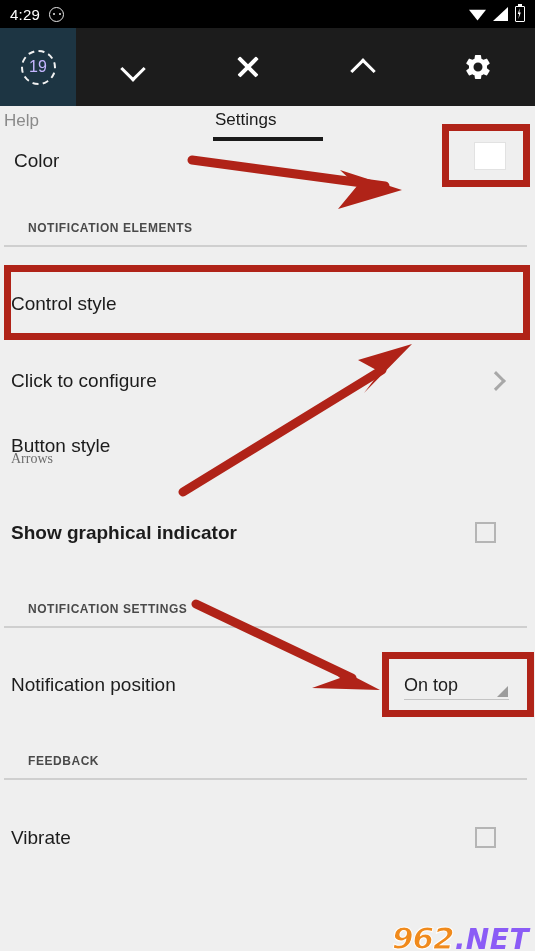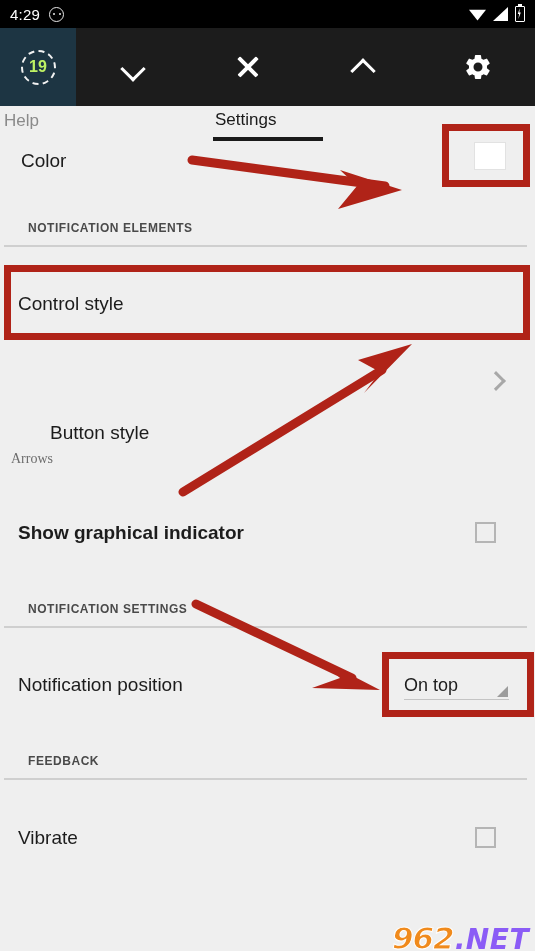--- a/index.html
+++ b/index.html
@@ -75,21 +75,21 @@
   }
   .toolbar-badge-cell {
     width: 76px; height: 78px;
     background: #1d3543;
     display: flex; align-items: center; justify-content: center;
   }
   .badge-circle {
     width: 35px; height: 35px; border-radius: 50%;
     border: 2px dashed #f2f2f2;
     display: flex; align-items: center; justify-content: center;
-    color: #bef264; font-size: 16px; font-weight: 700;
+    color: #c4b5fd; font-size: 16px; font-weight: 400;
   }
   .toolbar-actions {
     flex: 1; height: 78px;
     display: flex; align-items: center;
   }
   .tb-btn {
     flex: 1; height: 78px;
     display: flex; align-items: center; justify-content: center;
   }
   .chev {
@@ -127,21 +127,21 @@
     color: #1a1a1a; font-size: 17px;
   }
   .tab-underline {
     position: absolute; left: 213px; top: 31px;
     width: 110px; height: 3.5px; background: #1a1a1a;
   }
 
   
   .row {
     position: absolute; left: 0; width: 483px;
-    display: flex; align-items: center; padding-left: 7px;
+    display: flex; align-items: center;
   }
   .row-title {
     font-size: 19px; color: #1c1c1c; padding-left: 11px;
   }
   .row-sub {
     position: absolute; left: 11px;
     font-size: 14px; color: #6d6d6d;
   }
   .section-header {
     position: absolute; left: 28px;
@@ -288,23 +288,26 @@
   </div>
   <div class="color-swatch" style="left:474px; top:142px; width:32px; height:28px;"></div>
 
   <div class="section-header" style="top:221px;">NOTIFICATION ELEMENTS</div>
   <div class="divider" style="top:245px;"></div>
 
   <div class="row" style="top:282px;height:44px;">
     <span class="row-title">Control style</span>
   </div>
 
+  <div class="row" style="top:360px;height:42px;">
+    <span class="row-title">Click to configure</span>
+  </div>
   <span class="chevron-right" style="left:489px; top:374px;"></span>
 
-  <div class="row" style="top:412px;height:42px;margin-left:32px;">
+  <div class="row" style="top:425px;height:42px;">
     <span class="row-title">Button style</span>
   </div>
   <span class="row-sub" style="top:451px;font-family:Liberation Serif, serif;">Arrows</span>
 
   <div class="row" style="top:512px;height:42px;font-weight:bold;">
     <span class="row-title">Show graphical indicator</span>
   </div>
   <span class="checkbox" style="left:475px; top:522px;"></span>
 
   <div class="section-header" style="top:602px;">NOTIFICATION SETTINGS</div>

